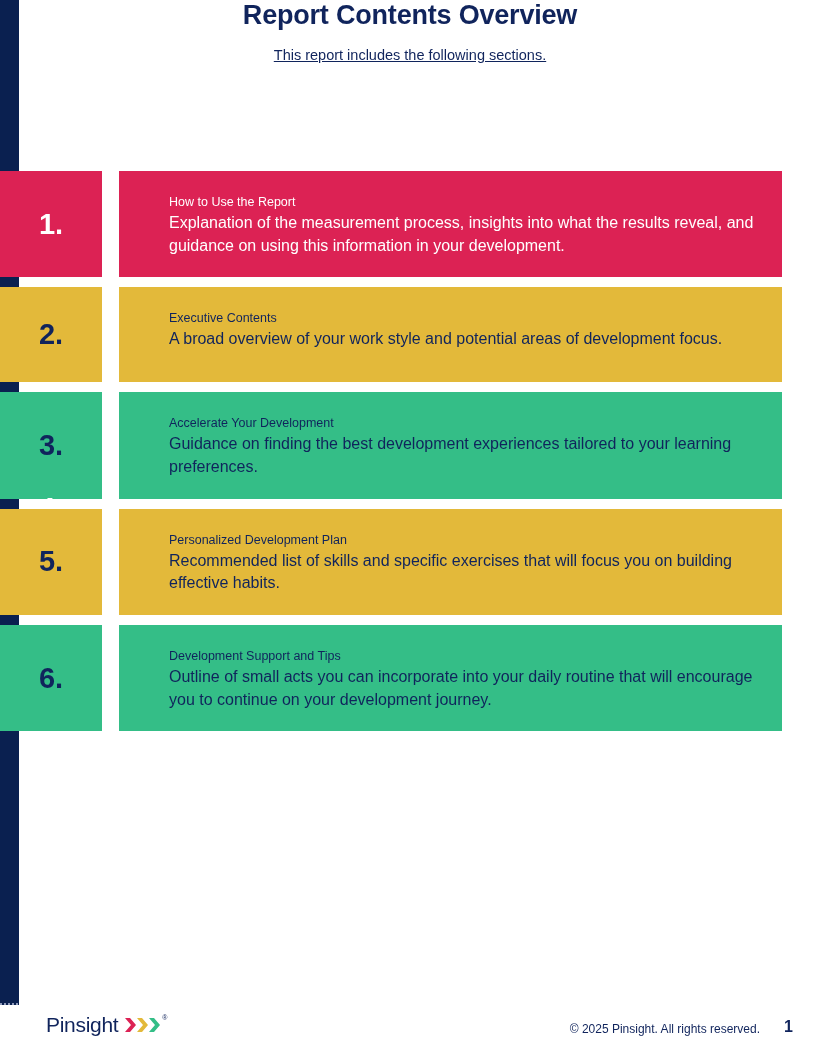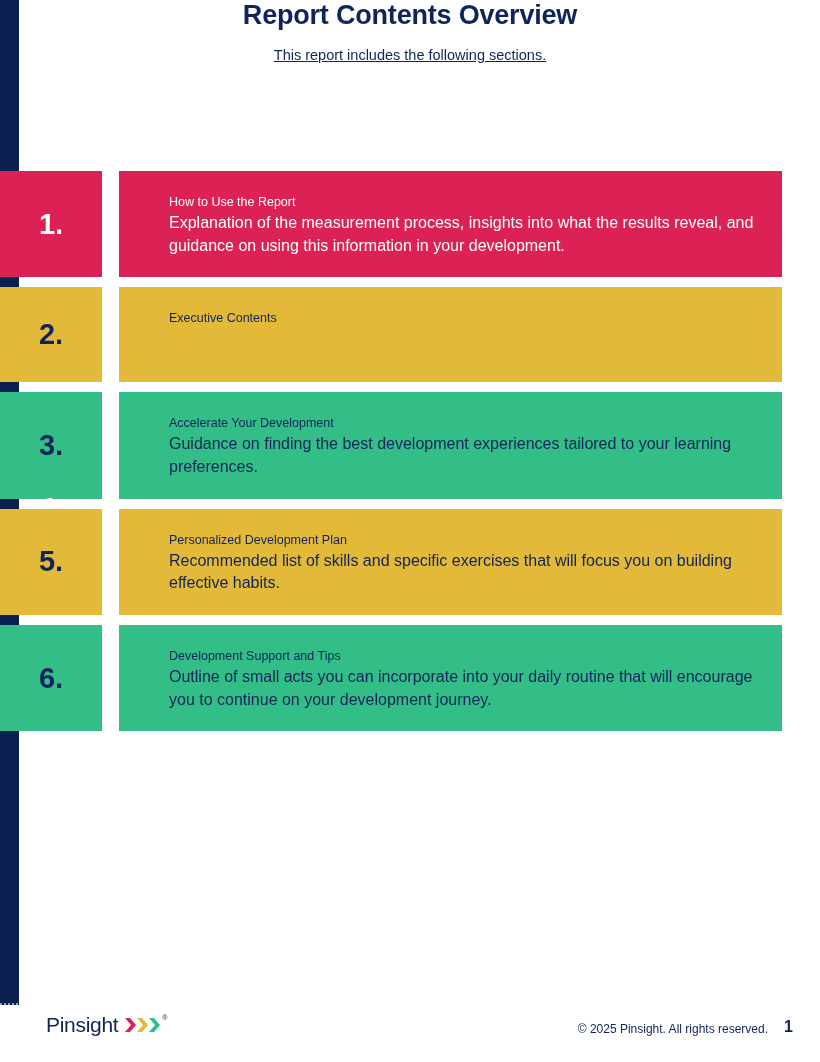--- a/index.html
+++ b/index.html
@@ -155,21 +155,21 @@
   .reg-mark {
     font-size: 7px;
     color: #10245C;
     vertical-align: super;
     margin-left: 2px;
     align-self: flex-start;
     margin-top: 1px;
   }
   .copyright {
     position: absolute;
-    right: 52px;
+    right: 60px;
     top: 20px;
     font-size: 12px;
     color: #10245C;
   }
   .page-number {
     position: absolute;
     right: 27px;
     top: 16px;
     font-size: 16px;
     font-weight: bold;
@@ -200,20 +200,21 @@
         <div class="item-desc">Explanation of the measurement process, insights into what the results reveal, and guidance on using this information in your development.</div>
       </div>
     </div>
 
     <div class="toc-row theme-yellow">
       <div class="num-block">
         <span class="num-text">2.</span>
       </div>
       <div class="body-block">
         <div class="item-title">Executive Contents</div>
+        <div class="item-desc">A broad overview of your work style and potential areas of development focus.</div>
       </div>
     </div>
 
     <div class="toc-row theme-green">
       <div class="num-block">
         <span class="num-text">3.</span>
       </div>
       <div class="body-block">
         <div class="item-title">Accelerate Your Development</div>
         <div class="item-desc">Guidance on finding the best development experiences tailored to your learning preferences.</div>

